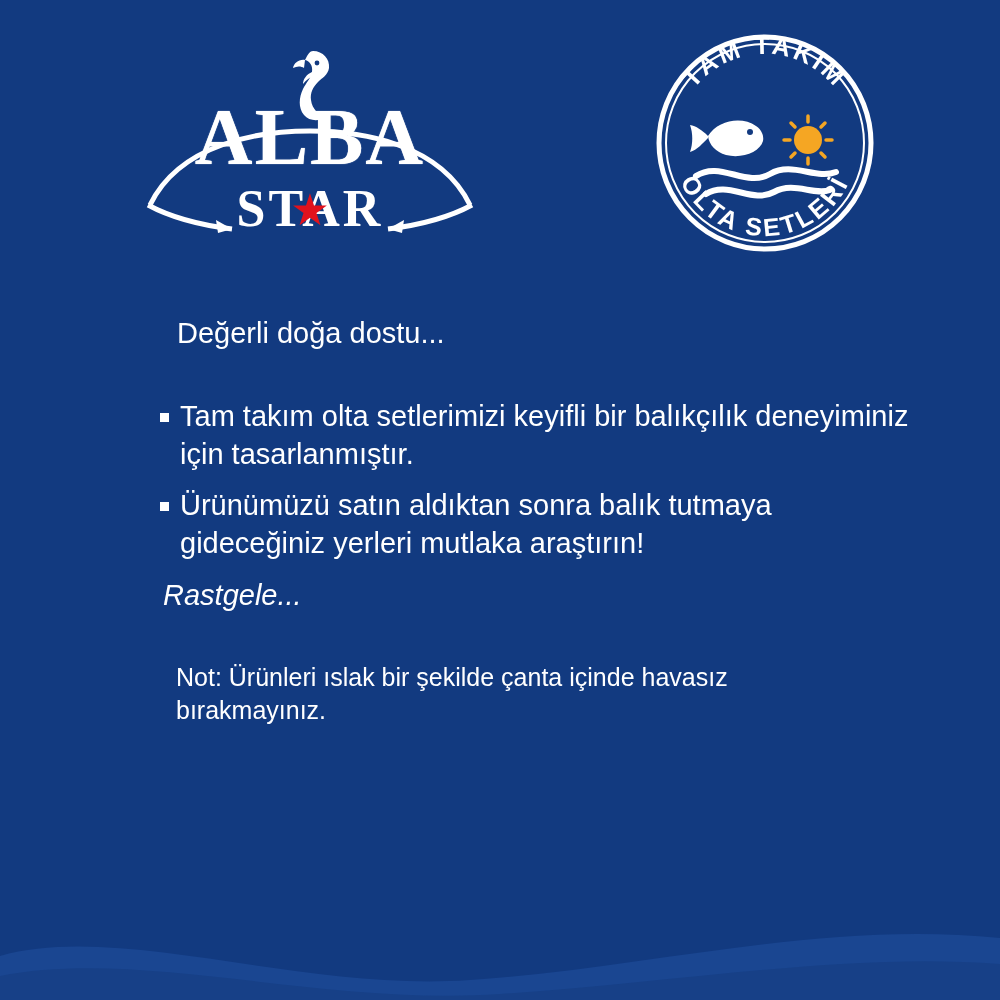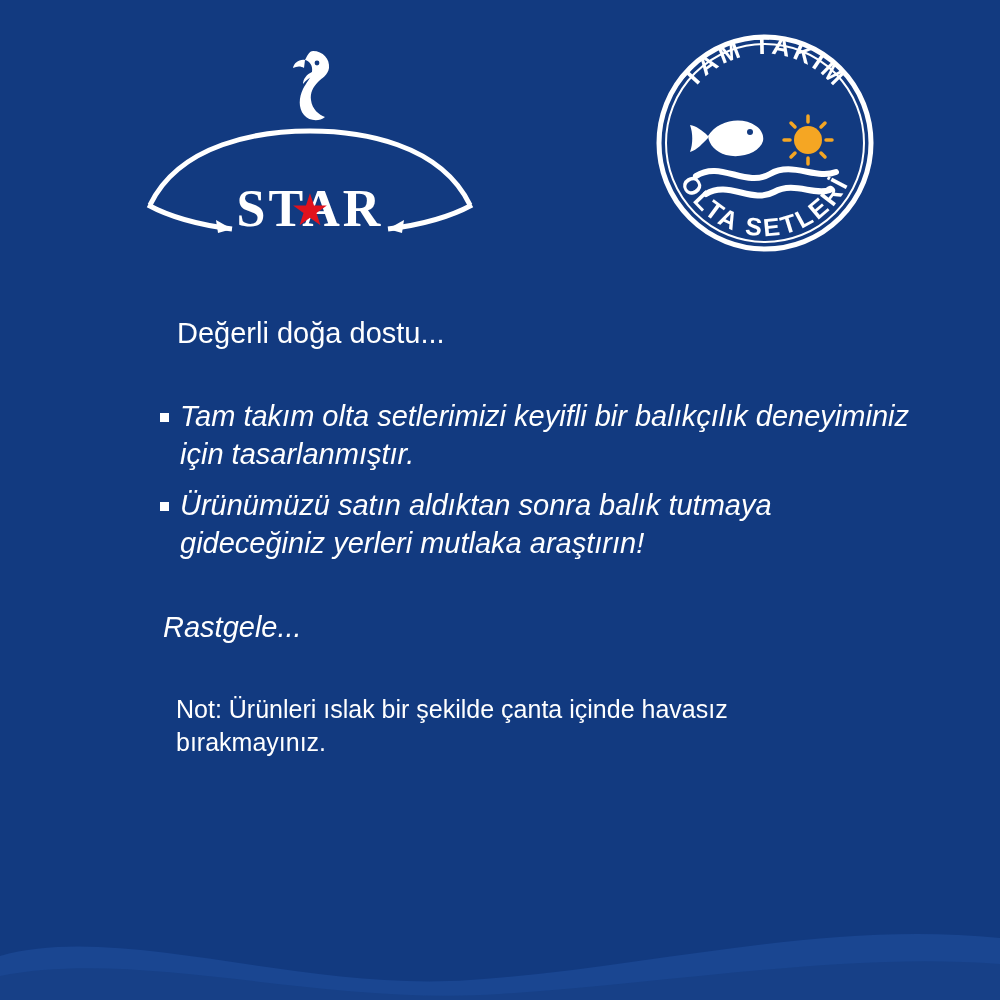--- a/index.html
+++ b/index.html
@@ -119,23 +119,22 @@
   }
   .greeting {
     font-size: 29px;
     line-height: 1.3;
     margin-left: 19px;
     margin-bottom: 44px;
     color: #ffffff;
   }
   ul.bullets {
     list-style: none;
-    margin: 0 0 46px 0;
+    margin: 0 0 14px 0;
     padding: 0;
-    font-style: italic;
   }
   ul.bullets li {
     position: relative;
     padding-left: 22px;
     font-size: 29px;
     line-height: 1.33;
     margin-bottom: 12px;
     color: #ffffff;
   }
   ul.bullets li::before {
@@ -182,20 +181,21 @@
         <path d="M38 4 C 48 4, 55 12, 54 21 C 53 28, 47 31, 43 35
                  C 38 40, 35 46, 36 53 C 37 62, 44 68, 50 70
                  C 44 75, 34 74, 29 68 C 23 61, 24 50, 28 42
                  C 31 36, 36 31, 37 25 C 38 19, 35 14, 30 13
                  C 33 7, 35 4, 38 4 Z" fill="#ffffff"></path>
         <path d="M30 13 C 24 12, 19 16, 18 21 C 22 19, 26 19, 29 21 Z" fill="#ffffff"></path>
         <circle cx="42" cy="16" r="2.4" fill="#123a80"></circle>
         <path d="M37 25 c -5 2 -9 7 -9 12 c 3 -4 7 -7 11 -8 z" fill="#ffffff"></path>
       </svg>
 
+      <div class="brand-alba">ALBA</div>
 
       <div class="brand-star-wrap">
         <div class="brand-star-text">STAR</div>
         <span class="star-glyph">★</span>
       </div>
     </div>
 
     <svg class="badge" viewBox="0 0 230 230">
       <defs>
         <path id="arcTop" d="M 26 115 A 89 89 0 0 1 204 115" fill="none"></path>

